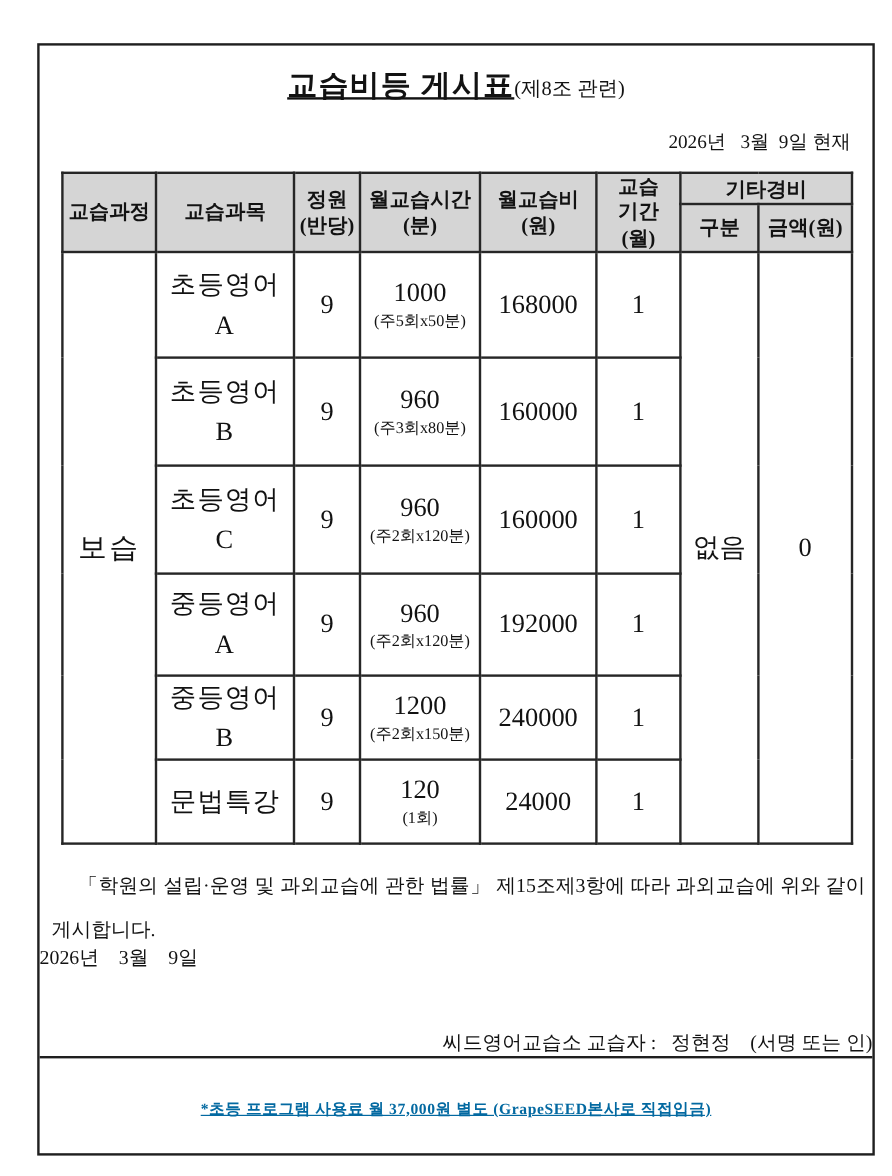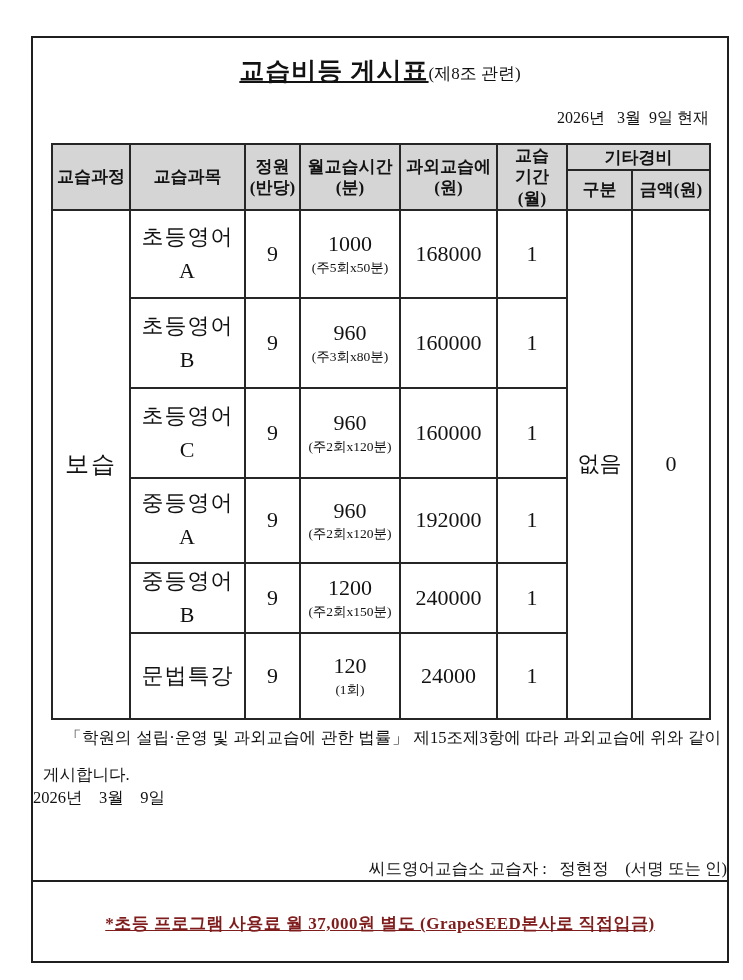--- a/index.html
+++ b/index.html
@@ -22,21 +22,21 @@
   .subj span { display:block; }
   .time-main { display:block; font-size:22px; line-height:1.3; }
   .time-sub { display:block; font-size:13.5px; line-height:1.4; }
   .num { font-size:22px; }
 
   .legal { position:absolute; left:10px; top:681px; width:678px; font-size:16.5px; line-height:37px; text-align:justify; text-indent:22px; word-break:keep-all; }
   .sign-date { position:absolute; top:749px; left:0; width:100%; font-size:16.5px; white-space:pre; }
   .signature { position:absolute; top:820px; left:0; width:100%; text-align:right; font-size:16.5px; white-space:pre; }
 
   .bottom-strip { position:absolute; left:0; top:842px; width:100%; height:85px; border-top:2px solid #1f1f1f; display:flex; align-items:center; justify-content:center; }
-  .note { font-size:17px; font-weight:bold; text-decoration:underline; color:#7f1d1d; letter-spacing:0.5px; }
+  .note { font-size:13px; font-weight:bold; text-decoration:underline; color:#0369a1; letter-spacing:0.5px; }
 </style>
 </head>
 <body>
 
 <div class="page">
   <div class="frame">
 
     <div class="title-wrap">
       <span class="title-main">교습비등 게시표</span><span class="title-suffix">(제8조 관련)</span>
     </div>
@@ -60,21 +60,21 @@
         <th rowspan="2">교습과목</th>
         <th rowspan="2">
           <span style="display:block">정원</span>
           <span style="display:block">(반당)</span>
         </th>
         <th rowspan="2">
           <span style="display:block">월교습시간</span>
           <span style="display:block">(분)</span>
         </th>
         <th rowspan="2">
-          <span style="display:block">과외교습에</span>
+          <span style="display:block">월교습비</span>
           <span style="display:block">(원)</span>
         </th>
         <th rowspan="2">
           <span style="display:block">교습</span>
           <span style="display:block">기간</span>
           <span style="display:block">(월)</span>
         </th>
         <th colspan="2">기타경비</th>
       </tr>
       <tr style="height:39px">
@@ -143,21 +143,21 @@
               <span>B</span>
             </td>
         <td class="num">9</td>
         <td>
               <span class="time-main">1200</span>
               <span class="time-sub">(주2회x150분)</span>
             </td>
         <td class="num">240000</td>
         <td class="num">1</td>
       </tr>
-      <tr style="height:86px">
+      <tr style="height:70px">
         <td class="subj">
               <span>문법특강</span>
               <span></span>
             </td>
         <td class="num">9</td>
         <td>
               <span class="time-main">120</span>
               <span class="time-sub">(1회)</span>
             </td>
         <td class="num">24000</td>

